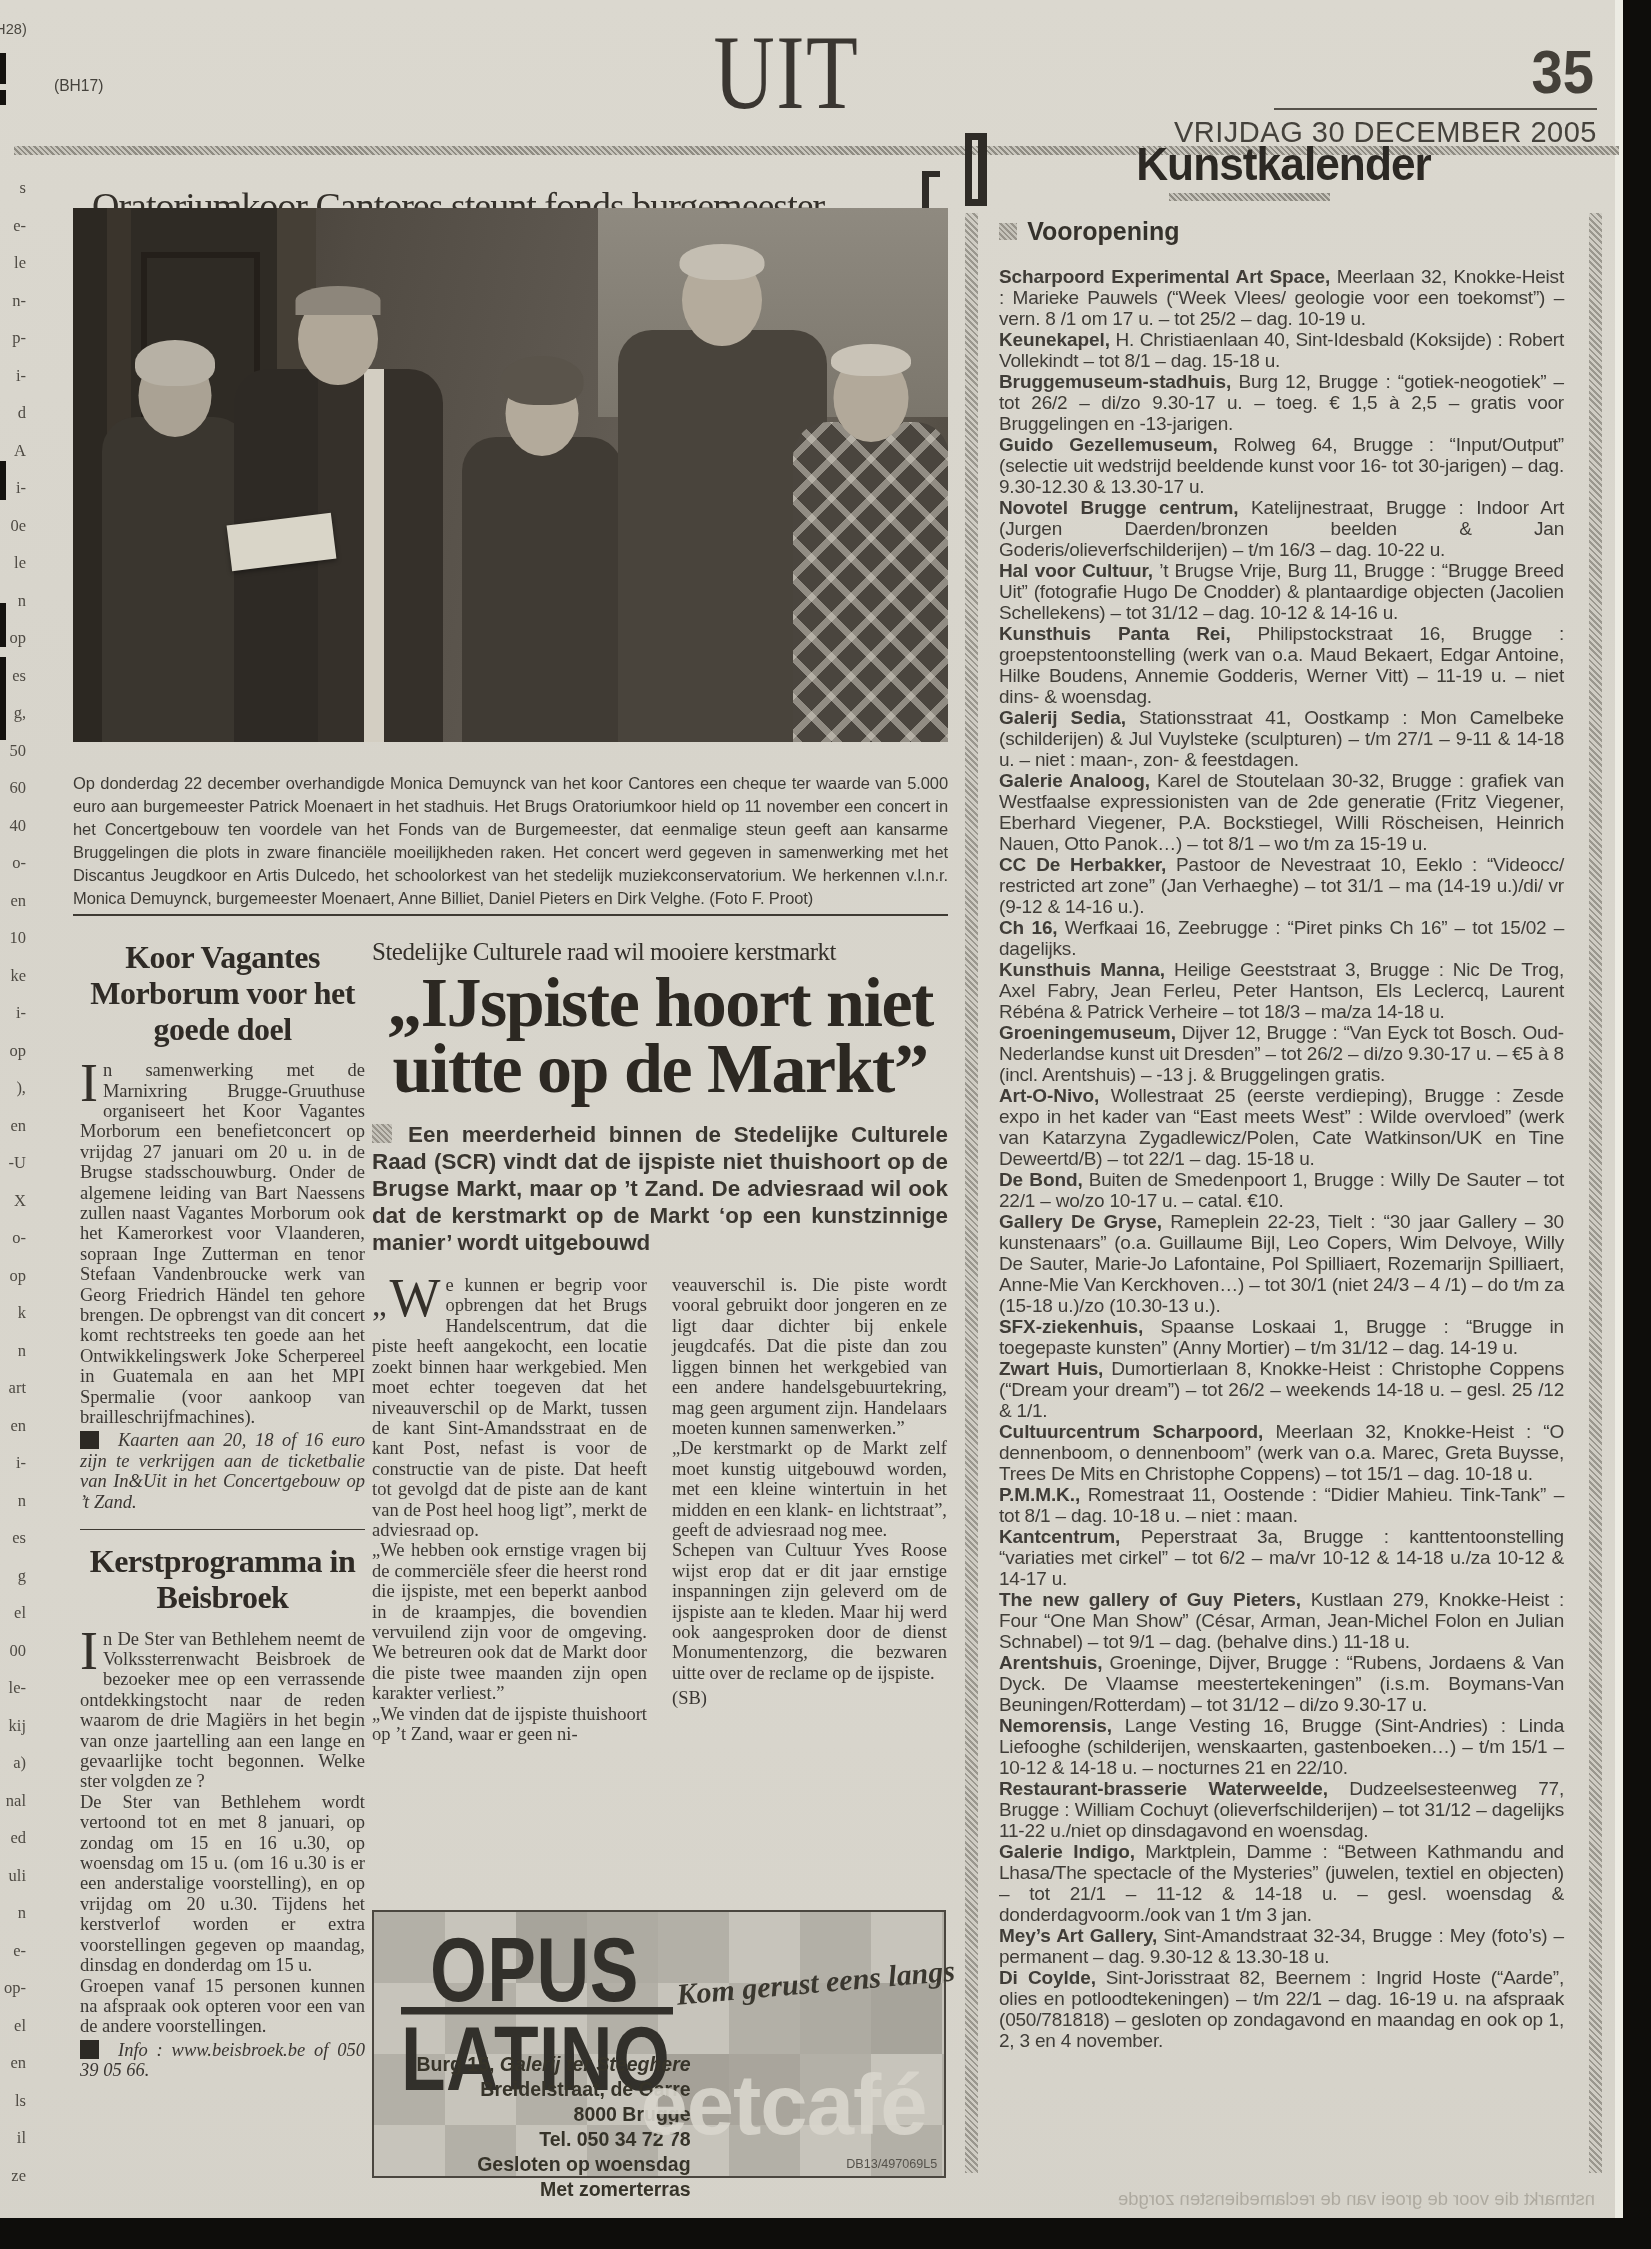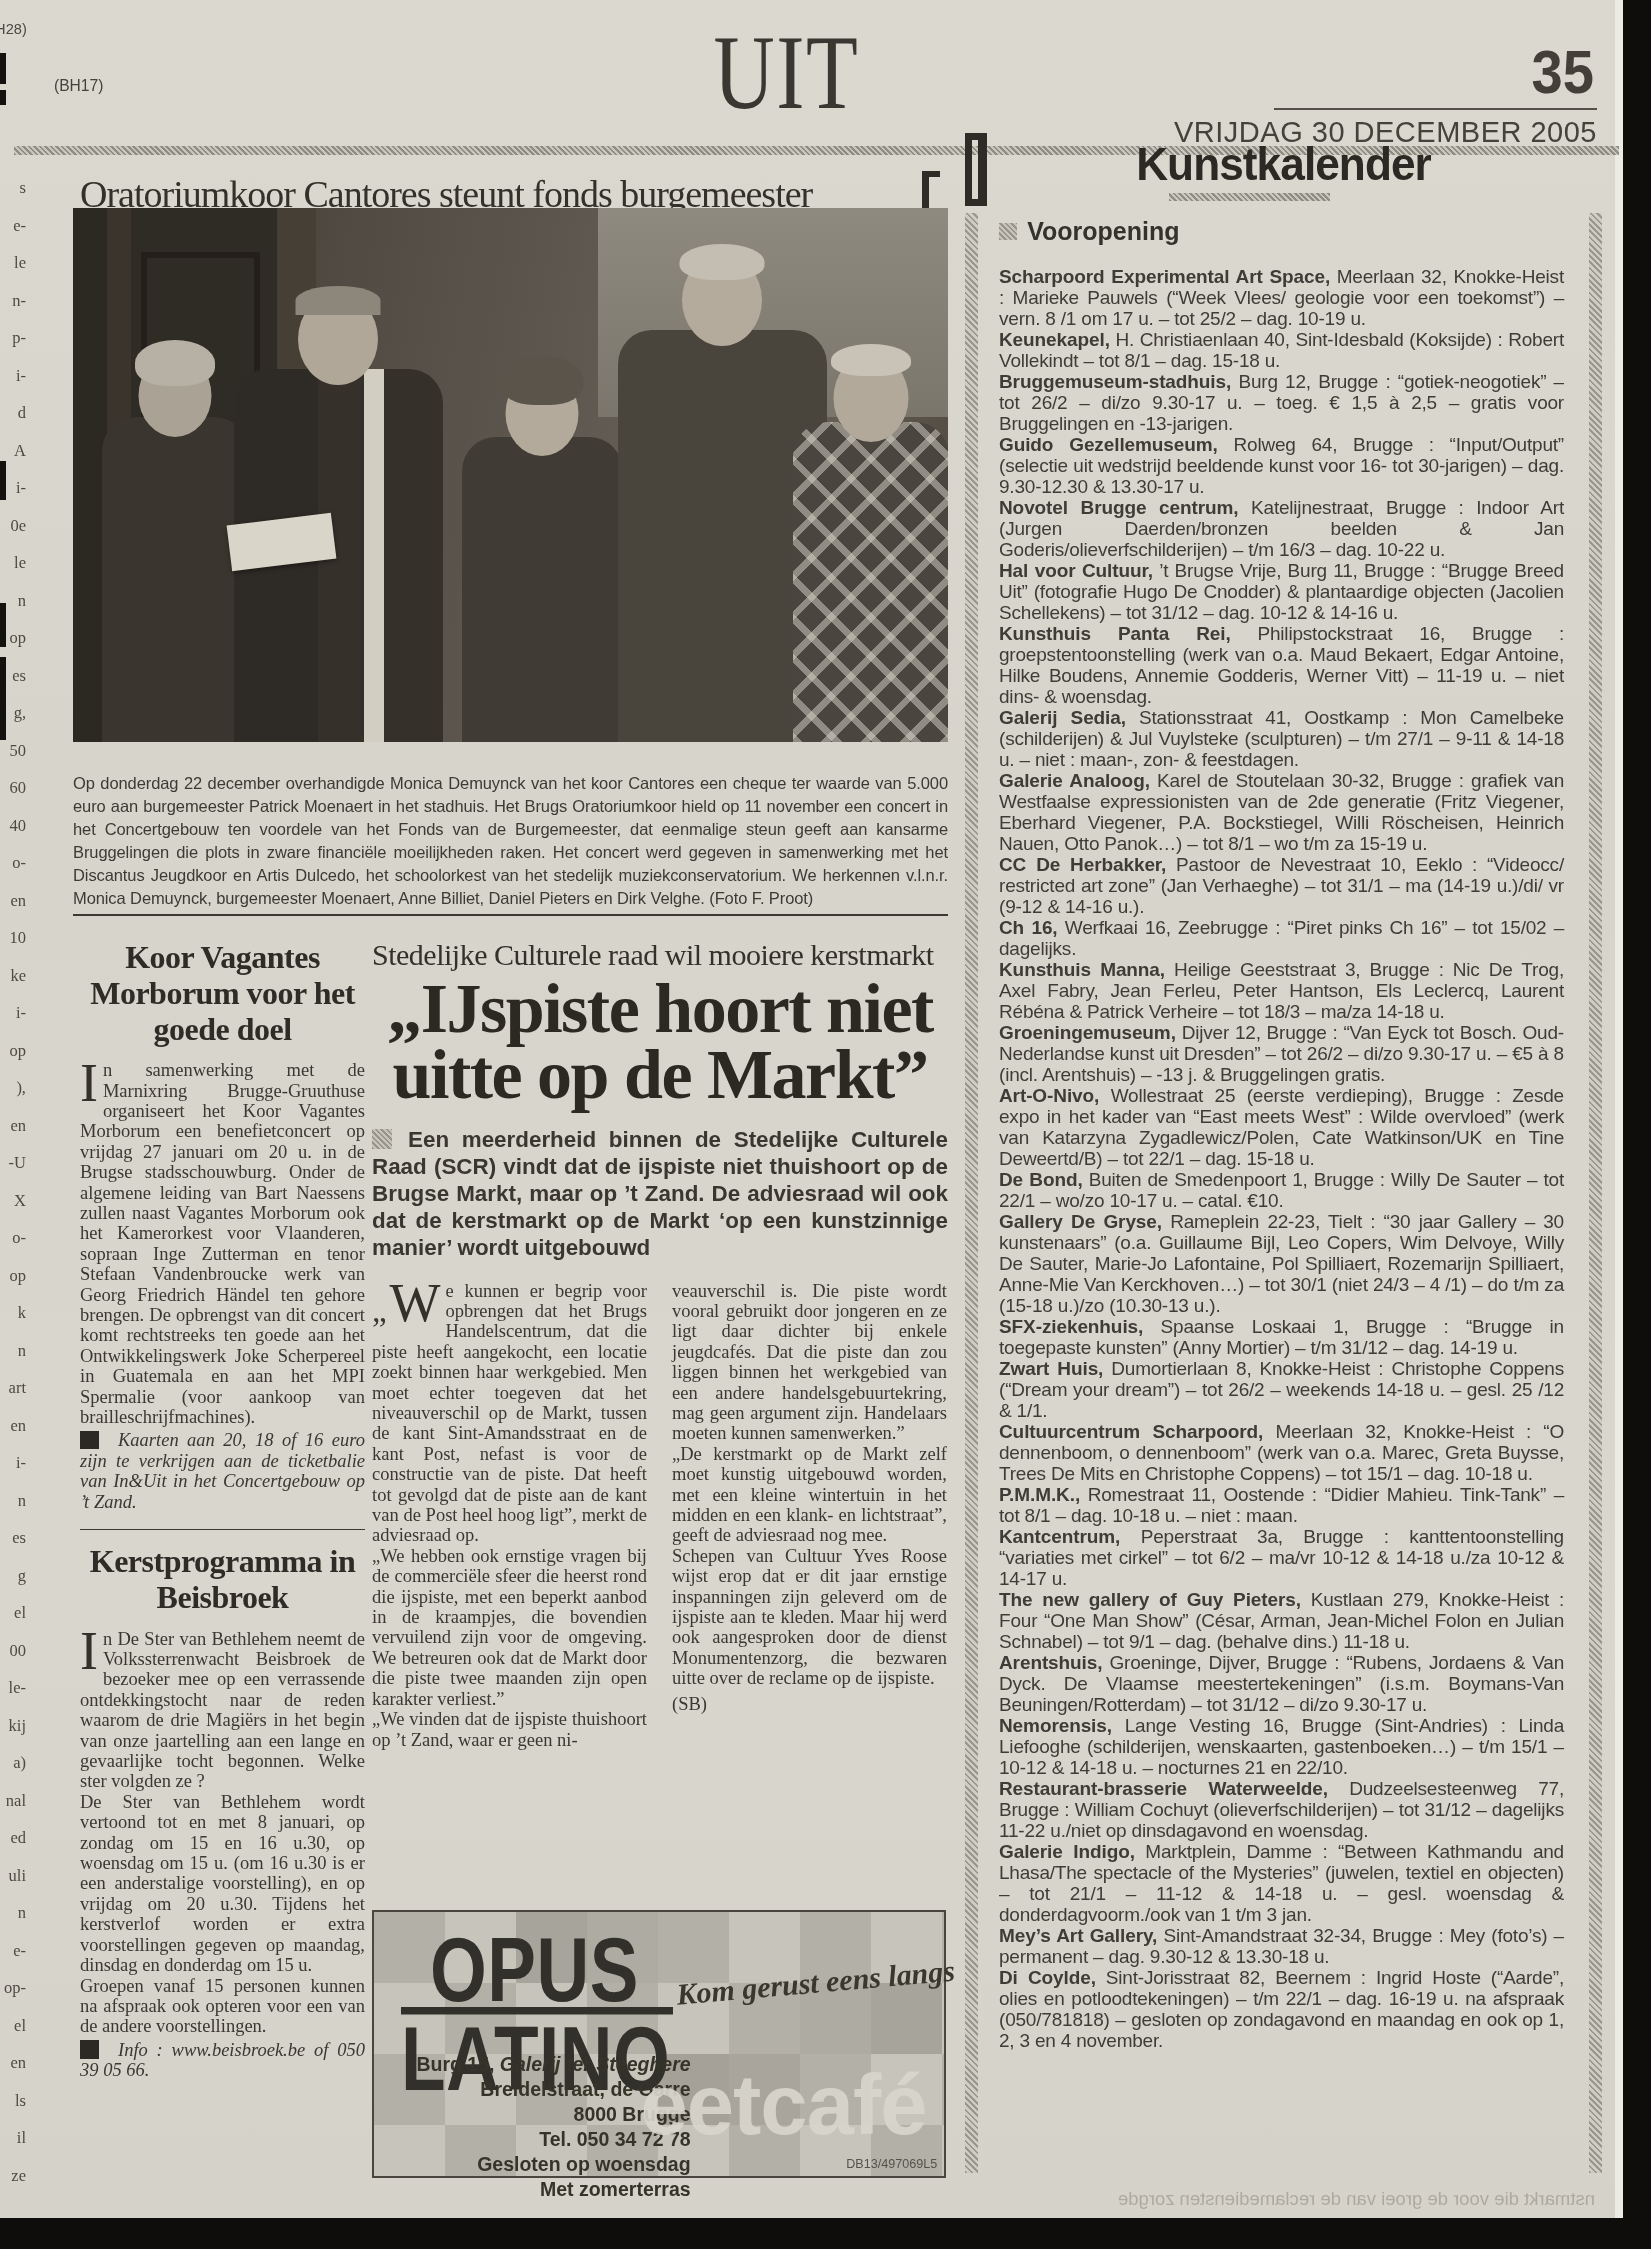--- a/index.html
+++ b/index.html
@@ -59,21 +59,21 @@
       color:#2f2b26;letter-spacing:-0.5px;margin:12.6px 0 13.6px;}
   .bodytext p{margin:0;font-size:18.5px;line-height:20.4px;text-align:justify;}
   .dropcap{float:left;font-size:54px;line-height:43px;padding:1.9px 4.9px 0 0;color:#34302a;}
   .preq{float:left;font-size:33px;line-height:60px;padding-right:1.9px;}
   .note{margin-top:2.9px !important;font-style:italic;}
   .note .sq{display:inline-block;width:18.5px;height:18.5px;background:#2c2924;margin-right:19.5px;
       vertical-align:-2.9px;}
   .mid-rule{width:285px;height:1.9px;background:#3e3a33;margin:16.5px 0 0;}
   
   .midcol{position:absolute;left:372px;top:926px;width:576px;}
-  .kicker{font-size:30px;line-height:1.1;letter-spacing:-0.5px;color:#34302a;white-space:nowrap;
+  .kicker{font-size:25px;line-height:1.1;letter-spacing:-0.5px;color:#34302a;white-space:nowrap;
       margin:11.7px 0 3.9px;}
   .big-head{font-weight:bold;font-size:70px;line-height:66px;text-align:center;
       color:#2c2822;letter-spacing:-1.5px;margin:4.9px 0 18.5px;}
   .intro{font-family:"Liberation Sans",sans-serif;font-weight:bold;font-size:22.4px;line-height:27px;
       text-align:justify;color:#3a3630;margin:0 0 19.5px;}
   .intro .sq{display:inline-block;width:19.5px;height:19.5px;margin-right:16.5px;vertical-align:-1.9px;
       background:repeating-linear-gradient(45deg,#98948b 0 1.9px,#c6c3ba 1.9px 3.9px);}
   .cols{display:flex;gap:25px;}
   .cols .c{width:275px;}
   .cols p{margin:0;font-size:18.5px;line-height:20.4px;text-align:justify;}
@@ -189,21 +189,21 @@
     </div>
 
   <div style="position:absolute;left:-4.9px;top:21.4px;font-family:'Liberation Sans',sans-serif;font-size:14.6px;color:#4b4841;">H28)</div>
   <div class="bh-code">(BH17)</div>
   <div class="masthead">UIT</div>
   <div class="page-number">35</div>
   <div class="date-rule"></div>
   <div class="date-line">VRIJDAG 30 DECEMBER 2005</div>
   <div class="header-bar hatch"></div>
 
-  <h1 class="main-headline" style="font-weight:normal;margin:0;">Oratoriumkoor Cantores steunt fonds burgemeester</h1>
+  <h1 class="main-headline" style="font-weight:normal;margin:12px;">Oratoriumkoor Cantores steunt fonds burgemeester</h1>
   <div class="bracket lb hl-bracket"></div>
 
   <div class="photo">
     <div class="door"></div>
     <div class="wall"></div>
 
     <div class="fig" style="left:29px;top:209px;width:146px;height:325px;background:#3a362f;"></div>
     <div class="head" style="left:102px;top:146px;width:73px;height:83px;background:#aaa294;"></div>
     <div class="hair" style="left:102px;top:132px;width:80px;height:46px;background:#b7b1a5;"></div>
 

